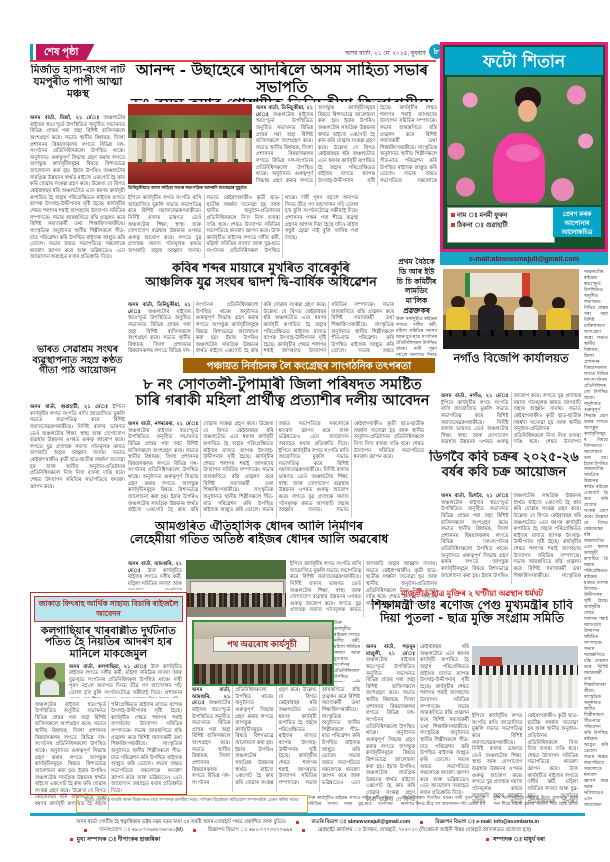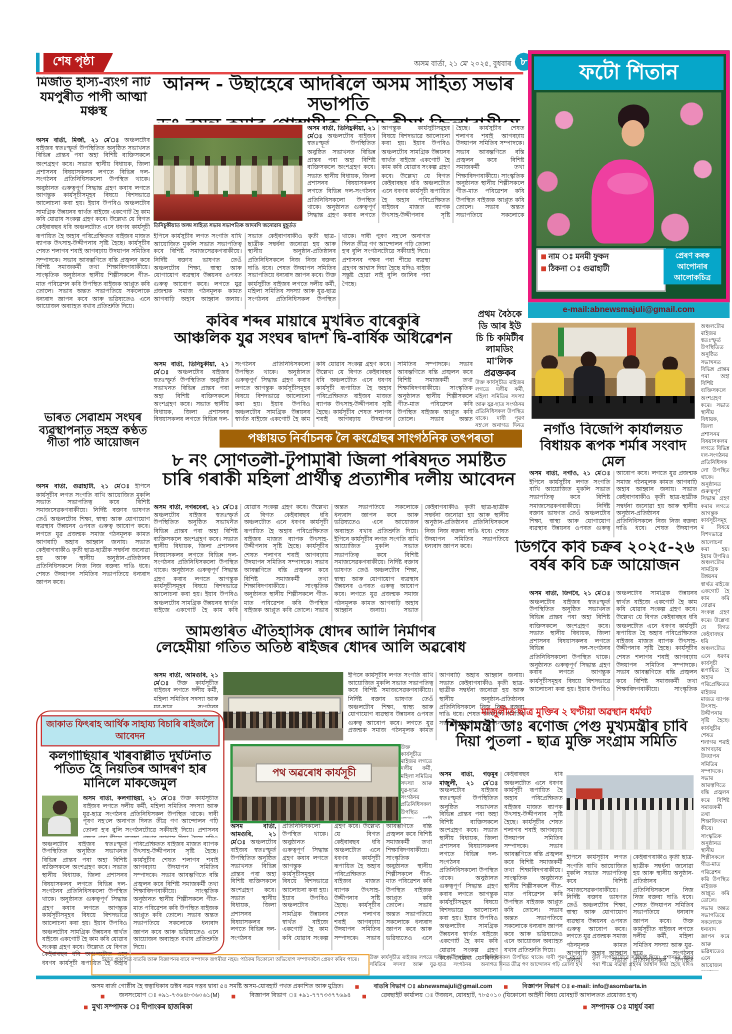--- a/index.html
+++ b/index.html
@@ -11,21 +11,21 @@
   .bt{font-size:5px;line-height:1.33;text-align:justify;color:#2b2b2b;overflow:hidden;
       word-break:break-word;column-fill:auto;}
   .bt .dl{font-weight:bold;color:#000;}
   .c2{column-count:2;column-gap:5px;column-rule:0.5px solid #c8c8c8;}
   .c3{column-count:3;column-gap:5px;column-rule:0.5px solid #c8c8c8;}
   .c4{column-count:4;column-gap:5px;column-rule:0.5px solid #c8c8c8;}
   .photo{overflow:hidden;}
   .photo>div{position:absolute;}
   
   .tabbar{width:3px;height:17px;background:#119fc3;}
-  .tab{background:#b91c1c;color:#fff;font-weight:bold;font-size:10px;line-height:16px;
+  .tab{background:#be185d;color:#fff;font-weight:bold;font-size:10px;line-height:16px;
        padding:0 16px 0 8px;clip-path:polygon(0 0,100% 0,86% 100%,0 100%);}
   .mast{font-size:6px;color:#333;text-align:right;}
   .pgbadge{width:15px;height:15px;border-radius:50%;background:#119fc3;color:#fff;
        font-size:9px;font-weight:bold;text-align:center;line-height:15px;}
   
   .pbox{border:3px solid #ec1a7e;background:#14532d;}
   .pbox-head{background:#06a6c9;color:#fff;font-family:"DejaVu Serif",serif;font-weight:bold;
        font-size:17px;text-align:center;line-height:28px;margin:2px;}
   .pinfo{font-size:6.5px;color:#222;font-weight:bold;line-height:1.6;}
   .sqr{display:inline-block;width:4px;height:4px;background:#d43c2a;margin-right:2px;}
@@ -165,42 +165,41 @@
     <div style="left:56%;top:34%;width:10%;height:16%;border-radius:50%;background:#31201a;"></div>
     <div style="left:80%;top:35%;width:10%;height:16%;border-radius:50%;background:#2a1a14;"></div>
     <div style="left:2%;top:48%;width:18%;height:28%;border-radius:30% 30% 0 0;background:#e8c33a;"></div>
     <div style="left:26%;top:45%;width:19%;height:31%;border-radius:30% 30% 0 0;background:#1f1f24;"></div>
     <div style="left:52%;top:48%;width:18%;height:28%;border-radius:30% 30% 0 0;background:#e9e6de;"></div>
     <div style="left:76%;top:49%;width:18%;height:27%;border-radius:30% 30% 0 0;background:#e8c33a;"></div>
     <div style="left:0;top:76%;width:100%;height:8%;background:repeating-linear-gradient(90deg,transparent 0 6px,#000 6px 9px,transparent 9px 14px);"></div>
   </div>
   <div class="abs hl" style="left:441px;top:352px;width:140px;height:38px;font-size:11.5px;">
     <div>নগাঁও বিজেপি কাৰ্যালয়ত</div>
-    <div>বিধায়ক ৰূপক শৰ্মাৰ সংবাদ মেল</div>
   </div>
   <div class="abs bt c2" style="left:441px;top:392px;width:140px;height:56px;">
     <span class="dl">অসম বাৰ্তা, নগাঁও, ২১ মে'ঃ</span>
     <span>ইপিনে কাৰ্যসূচীৰ লগত সংগতি ৰাখি আয়োজিত মুকলি সভাত সভাপতিত্ব কৰে বিশিষ্ট সমাজসেৱকগৰাকীয়ে। নিৰ্দিষ্ট বক্তাৰ ভাষণত তেওঁ অঞ্চলটোৰ শিক্ষা, স্বাস্থ্য আৰু যোগাযোগ ব্যৱস্থাৰ উন্নয়নৰ ওপৰত গুৰুত্ব আৰোপ কৰে। লগতে যুৱ প্ৰজন্মক সমাজ গঠনমূলক কামত আগবাঢ়ি অহাৰ আহ্বান জনায়। সভাত কেইবাগৰাকীও কৃতী ছাত্ৰ-ছাত্ৰীক সম্বৰ্ধনা জনোৱা হয় আৰু স্থানীয় অনুষ্ঠান-প্ৰতিষ্ঠানৰ প্ৰতিনিধিসকলে নিজ নিজ বক্তব্য দাঙি ধৰে। শেষত উদযাপন সমিতিৰ সভাপতিয়ে ধন্যবাদ জ্ঞাপন কৰে।</span>
   </div>
 
   <div class="abs hl" style="left:426px;top:450px;width:156px;height:40px;font-size:13px;">
     <div>ডিগবৈ কবি চক্ৰৰ ২০২৫-২৬</div>
     <div>বৰ্ষৰ কবি চক্ৰ আয়োজন</div>
   </div>
   <div class="abs bt c2" style="left:441px;top:492px;width:140px;height:92px;">
     <span class="dl">অসম বাৰ্তা, ডিগবৈ, ২১ মে'ঃ</span>
     <span>অঞ্চলটোৰ ৰাইজৰ স্বতঃস্ফূৰ্ত উপস্থিতিত অনুষ্ঠিত সভাখনত বিভিন্ন প্ৰান্তৰ পৰা অহা বিশিষ্ট ব্যক্তিসকলে অংশগ্ৰহণ কৰে। সভাত স্থানীয় বিধায়ক, জিলা প্ৰশাসনৰ বিষয়াসকলৰ লগতে বিভিন্ন দল-সংগঠনৰ প্ৰতিনিধিসকলো উপস্থিত থাকে। অনুষ্ঠানত গুৰুত্বপূৰ্ণ সিদ্ধান্ত গ্ৰহণ কৰাৰ লগতে আগন্তুক কাৰ্যসূচীসমূহৰ বিষয়ে বিশদভাৱে আলোচনা কৰা হয়। ইয়াৰ উপৰিও অঞ্চলটোৰ সামগ্ৰিক উন্নয়নৰ স্বাৰ্থত ৰাইজে একগোট হৈ কাম কৰি যোৱাৰ সংকল্প গ্ৰহণ কৰে। উল্লেখ্য যে বিগত কেইবাবছৰ ধৰি অঞ্চলটোত এনে ধৰণৰ কাৰ্যসূচী ৰূপায়িত হৈ অহাৰ পৰিপ্ৰেক্ষিতত ৰাইজৰ মাজত ব্যাপক উৎসাহ-উদ্দীপনাৰ সৃষ্টি হৈছে। কাৰ্যসূচীৰ শেষত শলাগৰ শৰাই আগবঢ়ায় উদযাপন সমিতিৰ সম্পাদকে। সভাৰ আৰম্ভণিতে বন্তি প্ৰজ্বলন কৰে বিশিষ্ট সমাজকৰ্মী তথা শিক্ষাবিদগৰাকীয়ে। সাংস্কৃতিক অনুষ্ঠানত স্থানীয় শিল্পীসকলে গীত-মাত পৰিৱেশন কৰি উপস্থিত ৰাইজক আপ্লুত কৰি তোলে। সভাৰ অন্তত সভাপতিয়ে সকলোকে ধন্যবাদ জ্ঞাপন কৰে আৰু ভৱিষ্যতেও এনে আয়োজন অব্যাহত ৰখাৰ প্ৰতিশ্ৰুতি দিয়ে।</span>
   </div>
 
   <div class="abs bt" style="left:584px;top:269px;width:24px;height:540px;font-size:4.5px;">
     <span>অঞ্চলটোৰ ৰাইজৰ স্বতঃস্ফূৰ্ত উপস্থিতিত অনুষ্ঠিত সভাখনত বিভিন্ন প্ৰান্তৰ পৰা অহা বিশিষ্ট ব্যক্তিসকলে অংশগ্ৰহণ কৰে। সভাত স্থানীয় বিধায়ক, জিলা প্ৰশাসনৰ বিষয়াসকলৰ লগতে বিভিন্ন দল-সংগঠনৰ প্ৰতিনিধিসকলো উপস্থিত থাকে। অনুষ্ঠানত গুৰুত্বপূৰ্ণ সিদ্ধান্ত গ্ৰহণ কৰাৰ লগতে আগন্তুক কাৰ্যসূচীসমূহৰ বিষয়ে বিশদভাৱে আলোচনা কৰা হয়। ইয়াৰ উপৰিও অঞ্চলটোৰ সামগ্ৰিক উন্নয়নৰ স্বাৰ্থত ৰাইজে একগোট হৈ কাম কৰি যোৱাৰ সংকল্প গ্ৰহণ কৰে। উল্লেখ্য যে বিগত কেইবাবছৰ ধৰি অঞ্চলটোত এনে ধৰণৰ কাৰ্যসূচী ৰূপায়িত হৈ অহাৰ পৰিপ্ৰেক্ষিতত ৰাইজৰ মাজত ব্যাপক উৎসাহ-উদ্দীপনাৰ সৃষ্টি হৈছে। কাৰ্যসূচীৰ শেষত শলাগৰ শৰাই আগবঢ়ায় উদযাপন সমিতিৰ সম্পাদকে। সভাৰ আৰম্ভণিতে বন্তি প্ৰজ্বলন কৰে বিশিষ্ট সমাজকৰ্মী তথা শিক্ষাবিদগৰাকীয়ে। সাংস্কৃতিক অনুষ্ঠানত স্থানীয় শিল্পীসকলে গীত-মাত পৰিৱেশন কৰি উপস্থিত ৰাইজক আপ্লুত কৰি তোলে। সভাৰ অন্তত সভাপতিয়ে সকলোকে ধন্যবাদ জ্ঞাপন কৰে আৰু ভৱিষ্যতেও এনে আয়োজন অব্যাহত ৰখাৰ প্ৰতিশ্ৰুতি দিয়ে।</span>
     
   </div>
 
-  <div class="abs redbox" style="left:30px;top:592px;width:155px;height:201px;border-radius:12px;">
+  <div class="abs redbox" style="left:30px;top:592px;width:155px;height:201px;">
     <div class="zakat" style="margin:3px;">জাকাত ফিৎৰাহ আৰ্থিক সাহায্য বিচাৰি ৰাইজলৈ আবেদন</div>
     <div class="hl" style="margin:2px 3px;height:36px;font-size:10.5px;">কলগাছিয়াৰ খাৰবাল্লীত দুৰ্ঘটনাত পতিত হৈ নিয়তিৰ আদৰণ হাৰ মানিলে মাকজেমুল</div>
     <div style="position:relative;height:36px;margin:1px 4px;">
       <div class="photo" style="position:absolute;left:0;top:0;width:30px;height:34px;background:linear-gradient(180deg,#8fae6a 0 55%,#6c8a4e 55% 100%);">
         <div style="left:30%;top:14%;width:12px;height:12px;border-radius:50%;background:#3a2a22;"></div>
         <div style="left:18%;top:52%;width:19px;height:15px;border-radius:40% 40% 0 0;background:#e8e8e8;"></div>
       </div>
       <div class="bt" style="position:absolute;left:34px;top:0;width:113px;height:35px;">
         <span class="dl">অসম বাৰ্তা, কলগাছিয়া, ২১ মে'ঃ</span>
         <span>উক্ত কাৰ্যসূচীত ৰাইজৰ লগতে দলীয় কৰ্মী, মহিলা সমিতিৰ সদস্যা আৰু যুৱ-ছাত্ৰ সংগঠনৰ প্ৰতিনিধিসকল উপস্থিত থাকে। দাবী পূৰণ নহ'লে অনাগত দিনত তীব্ৰ গণ আন্দোলন গঢ়ি তোলা হ'ব বুলি সংগঠনটোৱে সকীয়াই দিয়ে। প্ৰশাসনৰ পক্ষৰ পৰা শীঘ্ৰে ব্যৱস্থা গ্ৰহণৰ আশ্বাস দিয়া হৈছে যদিও ৰাইজ সন্তুষ্ট হোৱা নাই বুলি জানিব পৰা গৈছে।</span>

